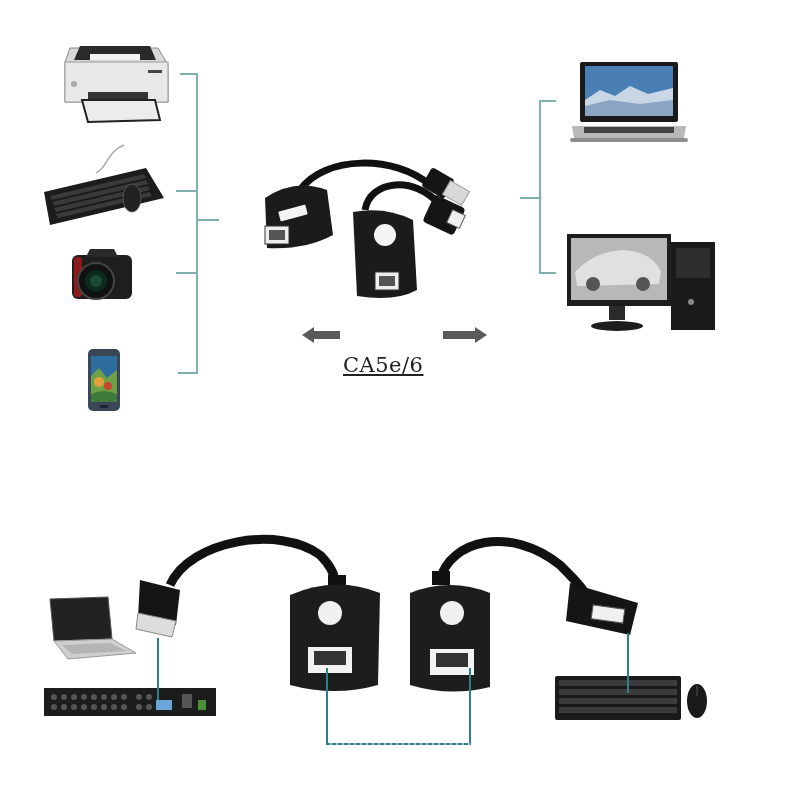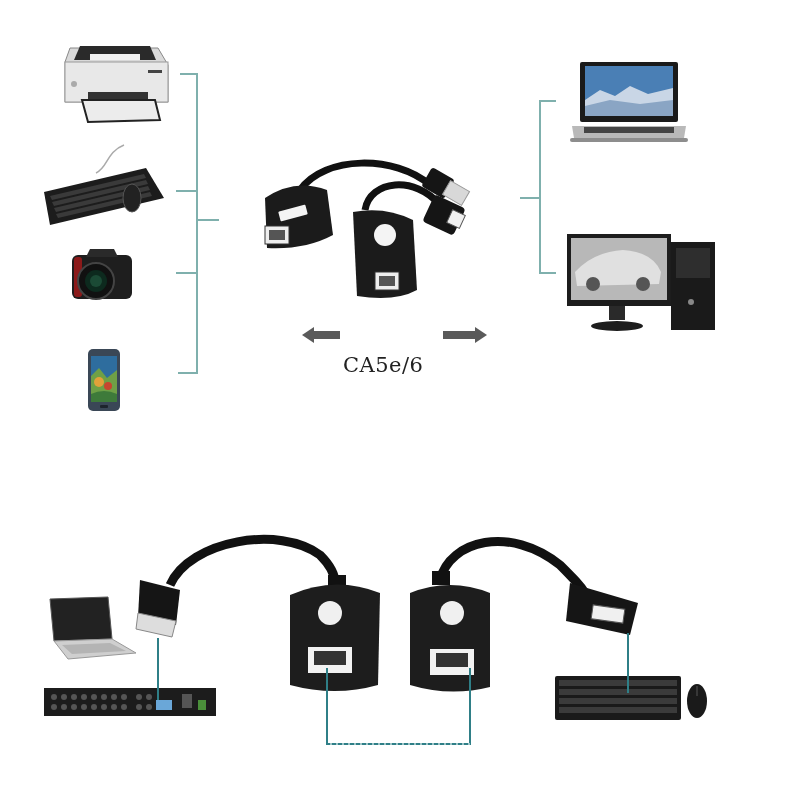--- a/index.html
+++ b/index.html
@@ -88,21 +88,21 @@
   <rect x="134" y="126" width="16" height="10" fill="#555"></rect>
 </svg>
 
 <svg style="left:302px;top:325px;" width="40" height="20" viewBox="0 0 40 20">
   <polygon points="0,10 12,2 12,6 38,6 38,14 12,14 12,18" fill="#5a5a5a"></polygon>
 </svg>
 <svg style="left:443px;top:325px;" width="45" height="20" viewBox="0 0 45 20">
   <polygon points="44,10 32,2 32,6 0,6 0,14 32,14 32,18" fill="#5a5a5a"></polygon>
 </svg>
 
-<div class="label" style="left:343px;top:353px;">CA5e/6</div>
+<div class="label" style="left:343px;top:353px;text-decoration:underline;">CA5e/6</div>
 
 <svg style="left:570px;top:60px;" width="120" height="90" viewBox="0 0 120 90">
   <rect x="10" y="2" width="98" height="60" rx="2" fill="#1a1a1a"></rect>
   <rect x="15" y="6" width="88" height="50" fill="#4a7fb5"></rect>
   <path d="M15 40 L30 30 L45 36 L60 26 L78 34 L103 28 L103 56 L15 56 Z" fill="#c9d6e6"></path>
   <path d="M15 46 L40 40 L70 44 L103 40 L103 56 L15 56 Z" fill="#8aa5c4"></path>
   <path d="M2 66 L116 66 L114 78 L4 78 Z" fill="#b9b9b9"></path>
   <rect x="14" y="67" width="90" height="6" fill="#444"></rect>
   <rect x="0" y="78" width="118" height="4" rx="2" fill="#8d8d8d"></rect>
 </svg>

